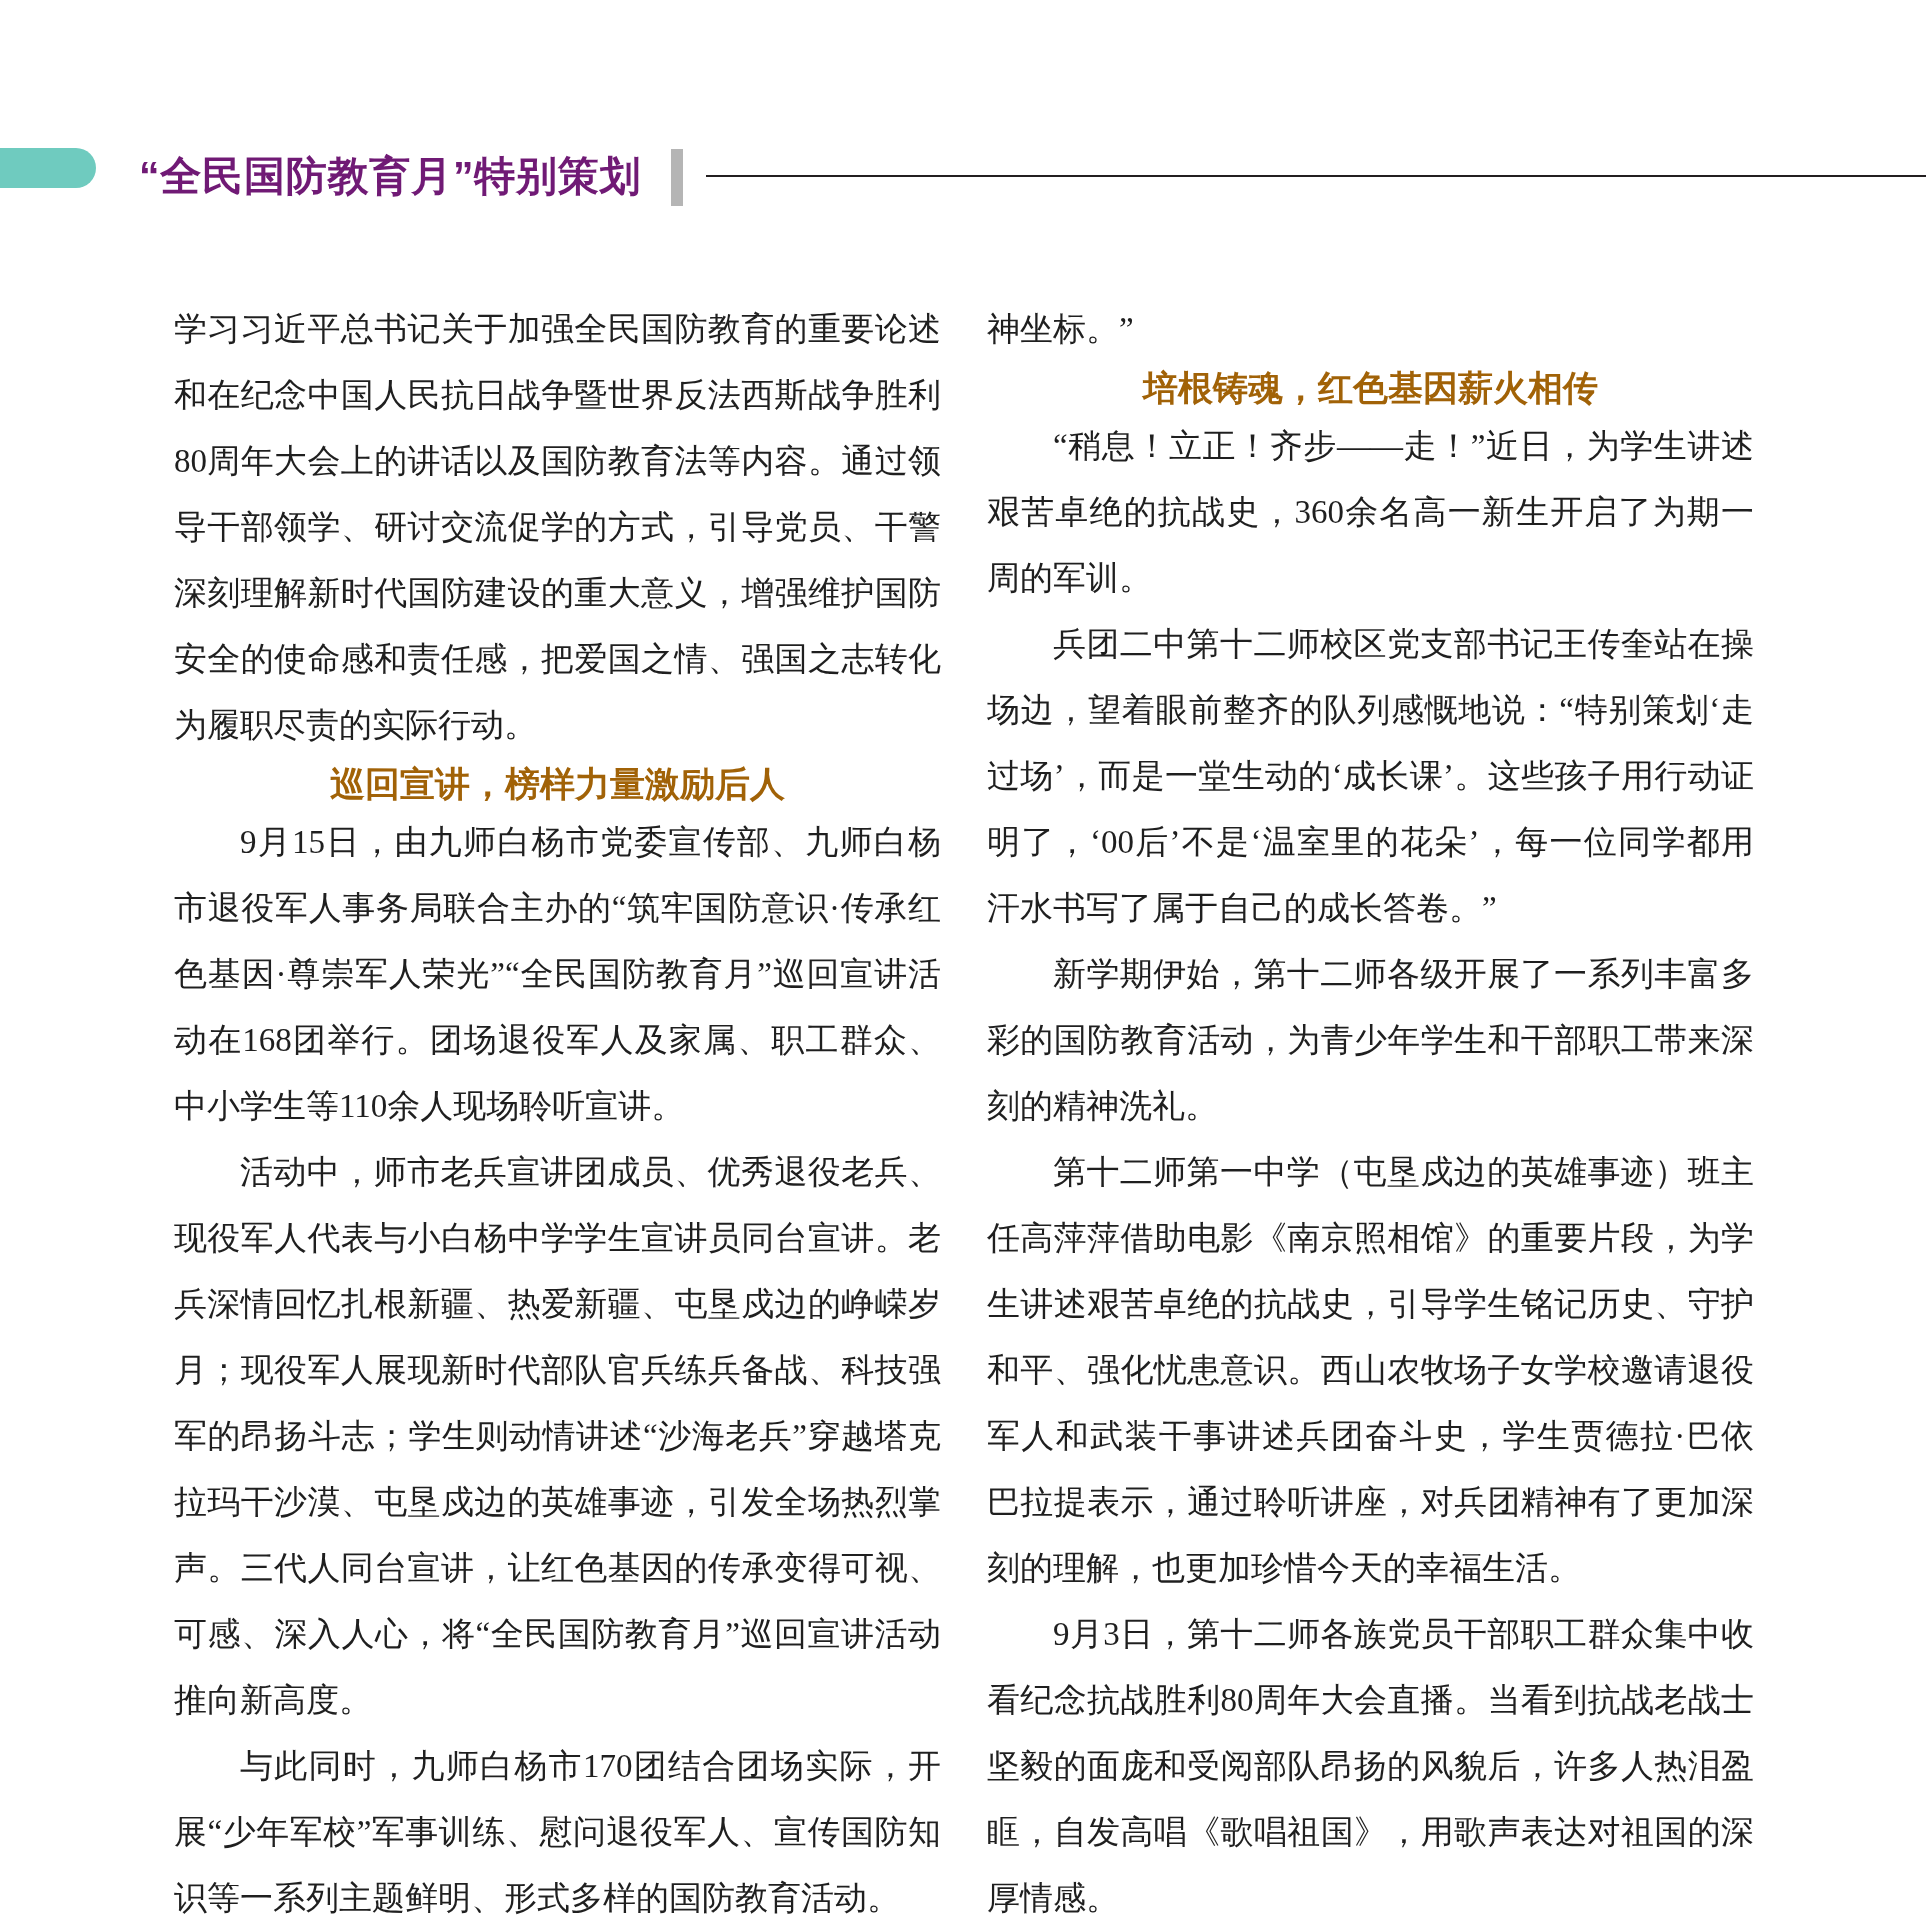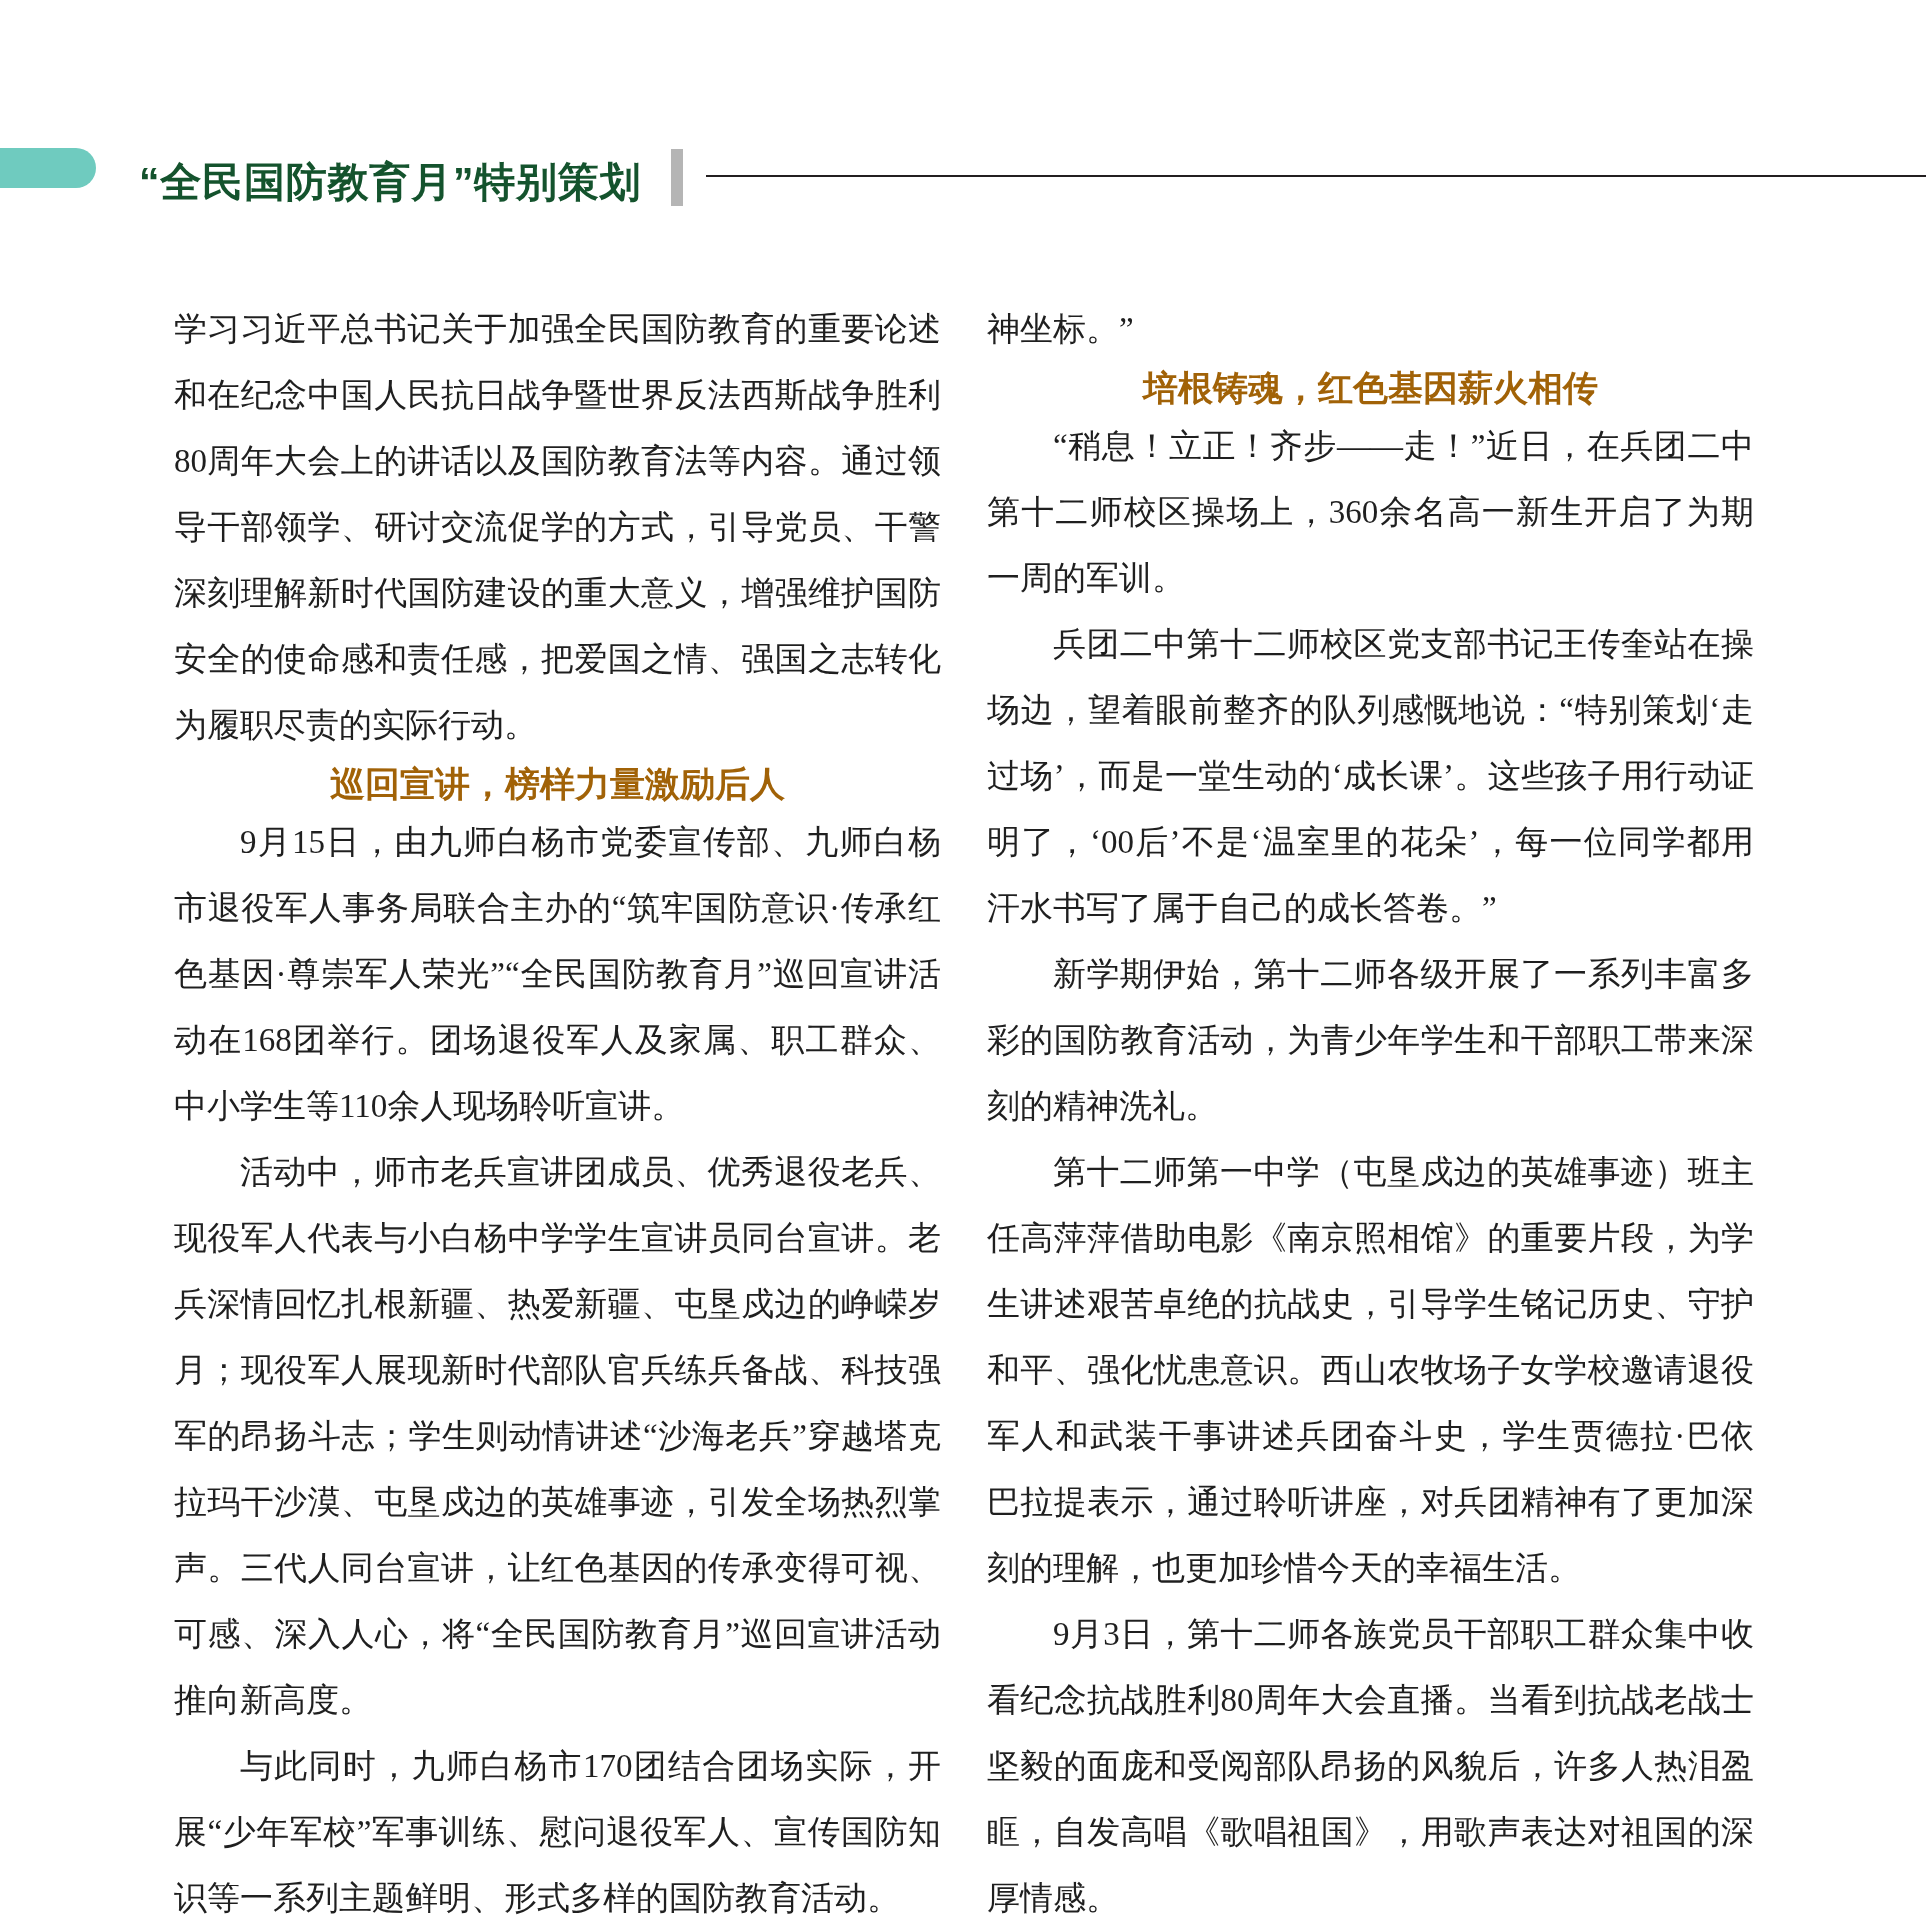--- a/index.html
+++ b/index.html
@@ -9,23 +9,23 @@
   body{
     width:1957px;height:2594px;position:relative;background:#ffffff;overflow:hidden;
     font-family:"Liberation Serif","DejaVu Serif",serif;color:var(--body-ink);
   }
   
   .accent-pill{
     position:absolute;left:-31px;top:148px;width:127px;height:40px;
     background:var(--teal);border-radius:0 21px 21px 0;
   }
   .page-title{
-    position:absolute;left:139px;top:161px;
+    position:absolute;left:139px;top:155px;
     font-family:"Liberation Sans","DejaVu Sans",sans-serif;
-    font-weight:bold;font-size:41px;line-height:43px;color:#14532d;
+    font-weight:bold;font-size:41px;line-height:43px;color:#701a75;
     letter-spacing:0.8px;white-space:nowrap;
   }
   .header-vbar{
     position:absolute;left:671px;top:149px;width:11.6px;height:57px;
     background:var(--gray-bar);
   }
   .header-rule{
     position:absolute;left:706px;top:175px;width:1251px;height:2.3px;
     background:var(--ink);
   }
@@ -60,20 +60,20 @@
   <p class="section-heading heading-left">巡回宣讲，榜样力量激励后人</p>
   <p class="indent">9月15日，由九师白杨市党委宣传部、九师白杨市退役军人事务局联合主办的“筑牢国防意识·传承红色基因·尊崇军人荣光”“全民国防教育月”巡回宣讲活动在168团举行。团场退役军人及家属、职工群众、中小学生等110余人现场聆听宣讲。</p>
   <p class="indent">活动中，师市老兵宣讲团成员、优秀退役老兵、现役军人代表与小白杨中学学生宣讲员同台宣讲。老兵深情回忆扎根新疆、热爱新疆、屯垦戍边的峥嵘岁月；现役军人展现新时代部队官兵练兵备战、科技强军的昂扬斗志；学生则动情讲述“沙海老兵”穿越塔克拉玛干沙漠、屯垦戍边的英雄事迹，引发全场热烈掌声。三代人同台宣讲，让红色基因的传承变得可视、可感、深入人心，将“全民国防教育月”巡回宣讲活动推向新高度。</p>
   <p class="indent">与此同时，九师白杨市170团结合团场实际，开展“少年军校”军事训练、慰问退役军人、宣传国防知识等一系列主题鲜明、形式多样的国防教育活动。</p>
 
 </div>
 
 <div class="col col-right">
   <p>神坐标。”</p>
   <p class="section-heading heading-right">培根铸魂，红色基因薪火相传</p>
-  <p class="indent">“稍息！立正！齐步——走！”近日，在兵团二中第十二师校区操场上，360余名高一新生开启了为期一周的军训。</p>
+  <p class="indent">“稍息！立正！齐步——走！”近日，为学生讲述艰苦卓绝的抗战史，360余名高一新生开启了为期一周的军训。</p>
   <p class="indent">兵团二中第十二师校区党支部书记王传奎站在操场边，望着眼前整齐的队列感慨地说：“特别策划‘走过场’，而是一堂生动的‘成长课’。这些孩子用行动证明了，‘00后’不是‘温室里的花朵’，每一位同学都用汗水书写了属于自己的成长答卷。”</p>
   <p class="indent">新学期伊始，第十二师各级开展了一系列丰富多彩的国防教育活动，为青少年学生和干部职工带来深刻的精神洗礼。</p>
   <p class="indent">第十二师第一中学（屯垦戍边的英雄事迹）班主任高萍萍借助电影《南京照相馆》的重要片段，为学生讲述艰苦卓绝的抗战史，引导学生铭记历史、守护和平、强化忧患意识。西山农牧场子女学校邀请退役军人和武装干事讲述兵团奋斗史，学生贾德拉·巴依巴拉提表示，通过聆听讲座，对兵团精神有了更加深刻的理解，也更加珍惜今天的幸福生活。</p>
   <p class="indent">9月3日，第十二师各族党员干部职工群众集中收看纪念抗战胜利80周年大会直播。当看到抗战老战士坚毅的面庞和受阅部队昂扬的风貌后，许多人热泪盈眶，自发高唱《歌唱祖国》，用歌声表达对祖国的深厚情感。</p>
 
 </div>
 
 
 </body></html>

